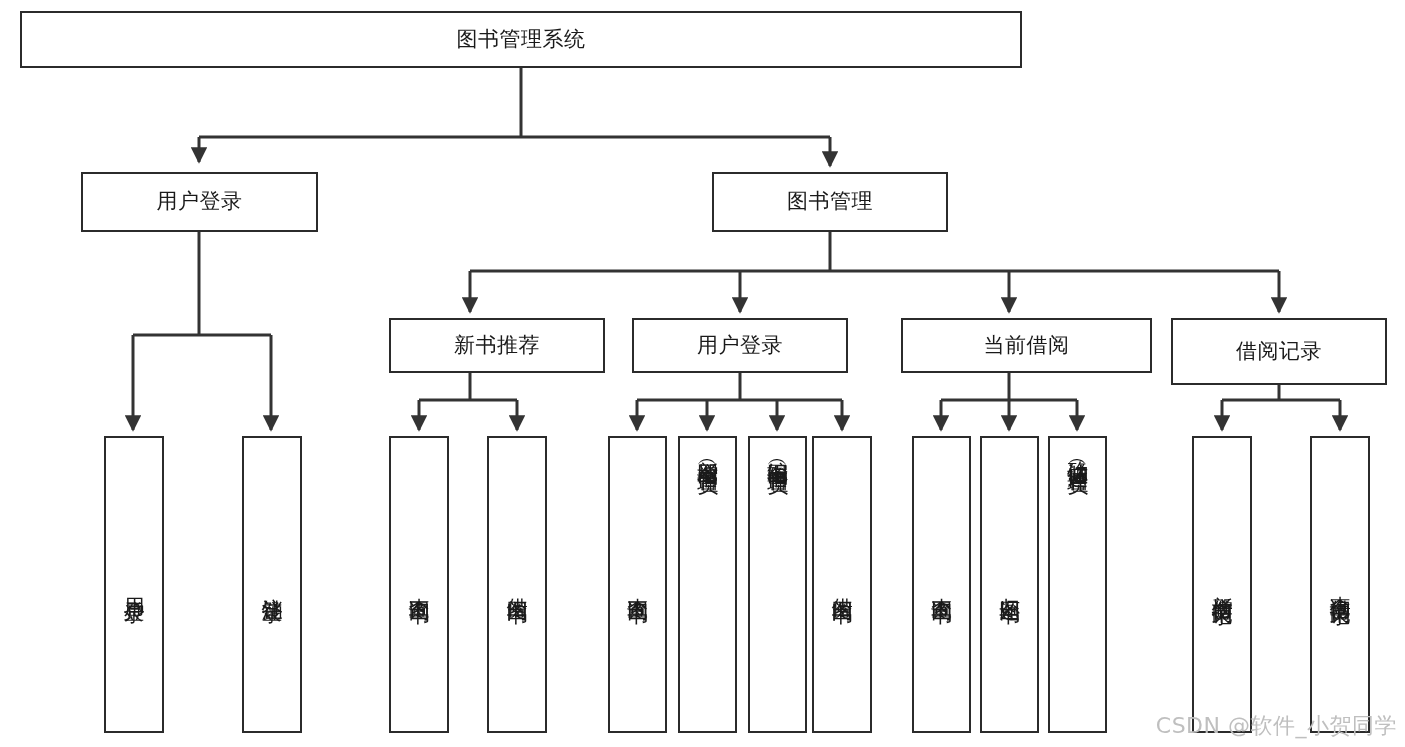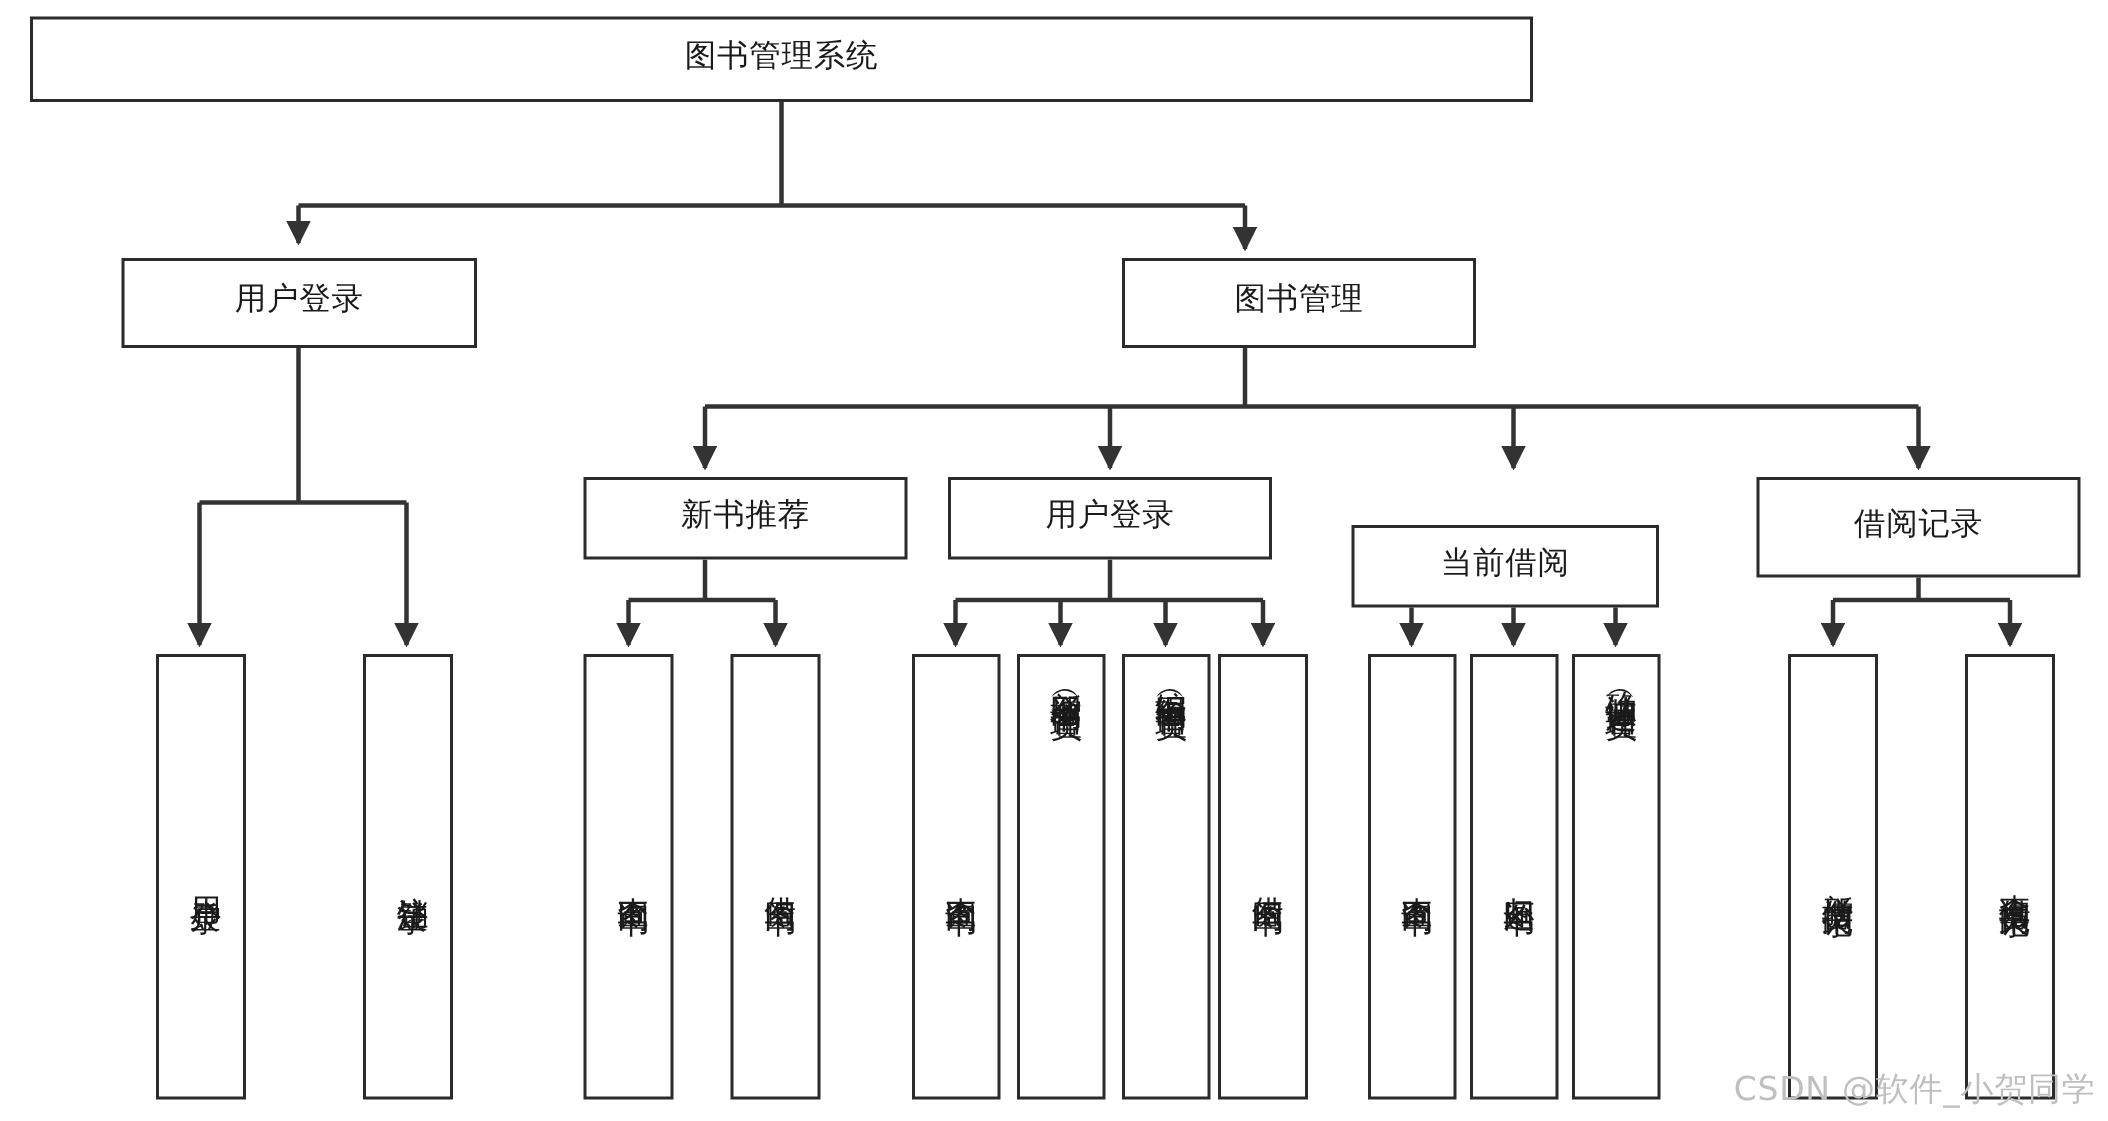--- a/index.html
+++ b/index.html
@@ -28,21 +28,20 @@
   }
   .node-box {
     position: absolute;
     box-sizing: border-box;
     background: #ffffff;
     border: 2px solid #2b2b2b;
     display: flex;
     align-items: center;
     justify-content: center;
     overflow: hidden;
-    font-family: Liberation Mono, monospace;
   }
   .node-label-h {
     font-size: 21px;
     color: #1a1a1a;
     line-height: 1.1;
     white-space: nowrap;
     letter-spacing: 0.5px;
   }
   .node-label-v {
     writing-mode: vertical-rl;
@@ -130,31 +129,31 @@
     </g>
   </svg>
 
   <div class="node-box" style="left:20px; top:11px; width:1002px; height:57px;">
     <span class="node-label-h">图书管理系统</span>
   </div>
 
   <div class="node-box" style="left:81px; top:172px; width:237px; height:60px;">
     <span class="node-label-h">用户登录</span>
   </div>
-  <div class="node-box" style="left:712px; top:172px; width:236px; height:60px;margin-left:36px;">
+  <div class="node-box" style="left:712px; top:172px; width:236px; height:60px;">
     <span class="node-label-h">图书管理</span>
   </div>
 
   <div class="node-box" style="left:362px; top:318px; width:216px; height:55px;margin-left:27px;">
     <span class="node-label-h">新书推荐</span>
   </div>
   <div class="node-box" style="left:632px; top:318px; width:216px; height:55px;">
     <span class="node-label-h">用户登录</span>
   </div>
-  <div class="node-box" style="left:901px; top:318px; width:205px; height:55px;margin-top:32px;">
+  <div class="node-box" style="left:901px; top:318px; width:251px; height:55px;">
     <span class="node-label-h">当前借阅</span>
   </div>
   <div class="node-box" style="left:1171px; top:318px; width:216px; height:67px;">
     <span class="node-label-h">借阅记录</span>
   </div>
 
   <div class="node-box leaf-box center-v" style="left:104px; top:436px; width:60px; height:297px;">
     <span class="node-label-v">用户登录</span>
   </div>
   <div class="node-box leaf-box center-v" style="left:242px; top:436px; width:60px; height:297px;">

